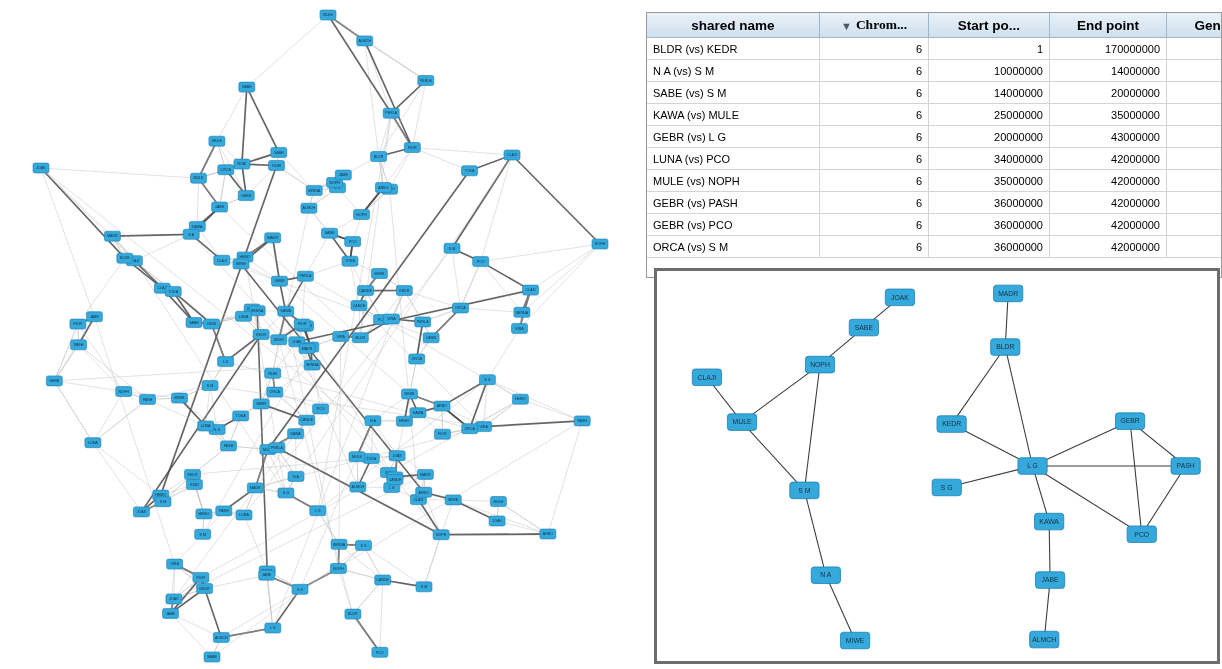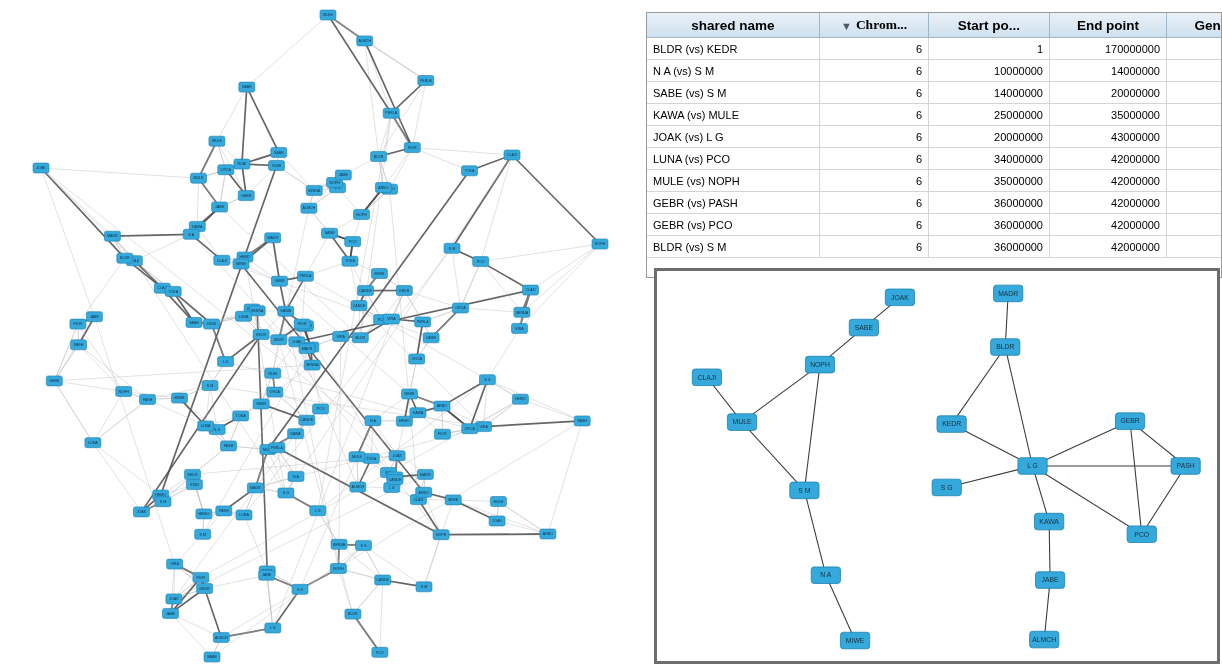--- a/index.html
+++ b/index.html
@@ -1394,21 +1394,21 @@
             <td class="num">7.5</td>
           </tr>
           <tr>
             <td class="txt">KAWA (vs) MULE</td>
             <td class="num">6</td>
             <td class="num">25000000</td>
             <td class="num">35000000</td>
             <td class="num">5.9</td>
           </tr>
           <tr>
-            <td class="txt">JOAK (vs) L G</td>
+            <td class="txt">GEBR (vs) L G</td>
             <td class="num">6</td>
             <td class="num">20000000</td>
             <td class="num">43000000</td>
             <td class="num">16.9</td>
           </tr>
           <tr>
             <td class="txt">LUNA (vs) PCO</td>
             <td class="num">6</td>
             <td class="num">34000000</td>
             <td class="num">42000000</td>
@@ -1429,21 +1429,21 @@
             <td class="num">8.9</td>
           </tr>
           <tr>
             <td class="txt">GEBR (vs) PCO</td>
             <td class="num">6</td>
             <td class="num">36000000</td>
             <td class="num">42000000</td>
             <td class="num">8.4</td>
           </tr>
           <tr>
-            <td class="txt">BLDR (vs) S M</td>
+            <td class="txt">ORCA (vs) S M</td>
             <td class="num">6</td>
             <td class="num">36000000</td>
             <td class="num">42000000</td>
             <td class="num">9.9</td>
           </tr>
         </tbody>
     </table>
   </div>
 
   <div id="sub-network">

